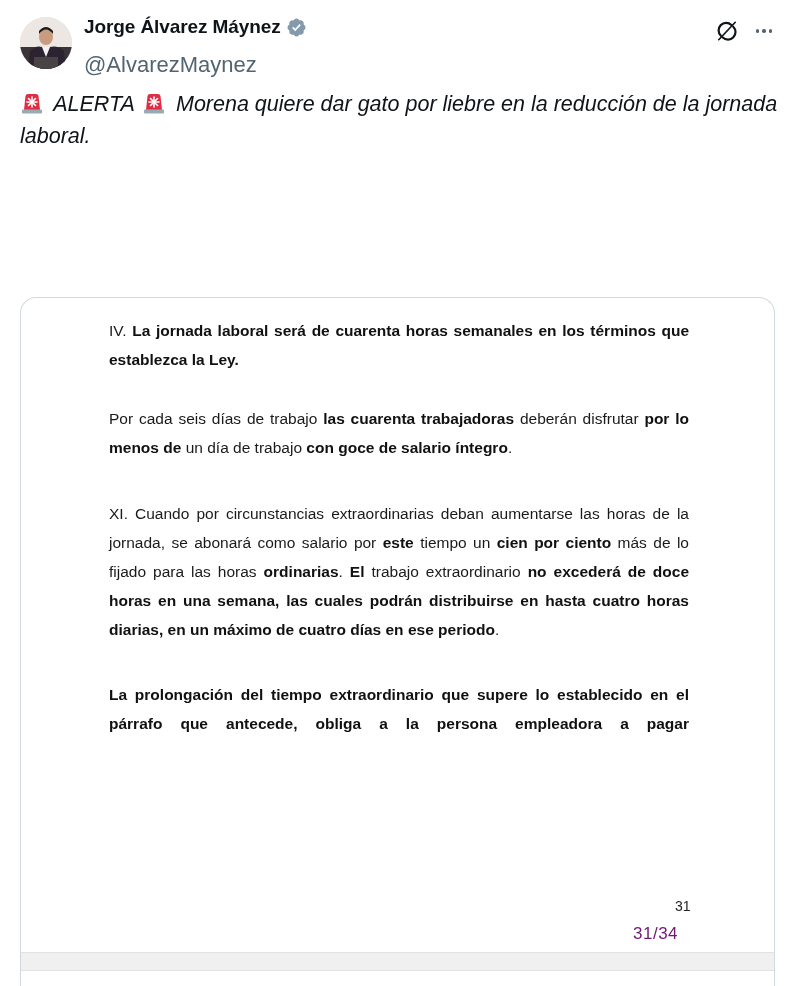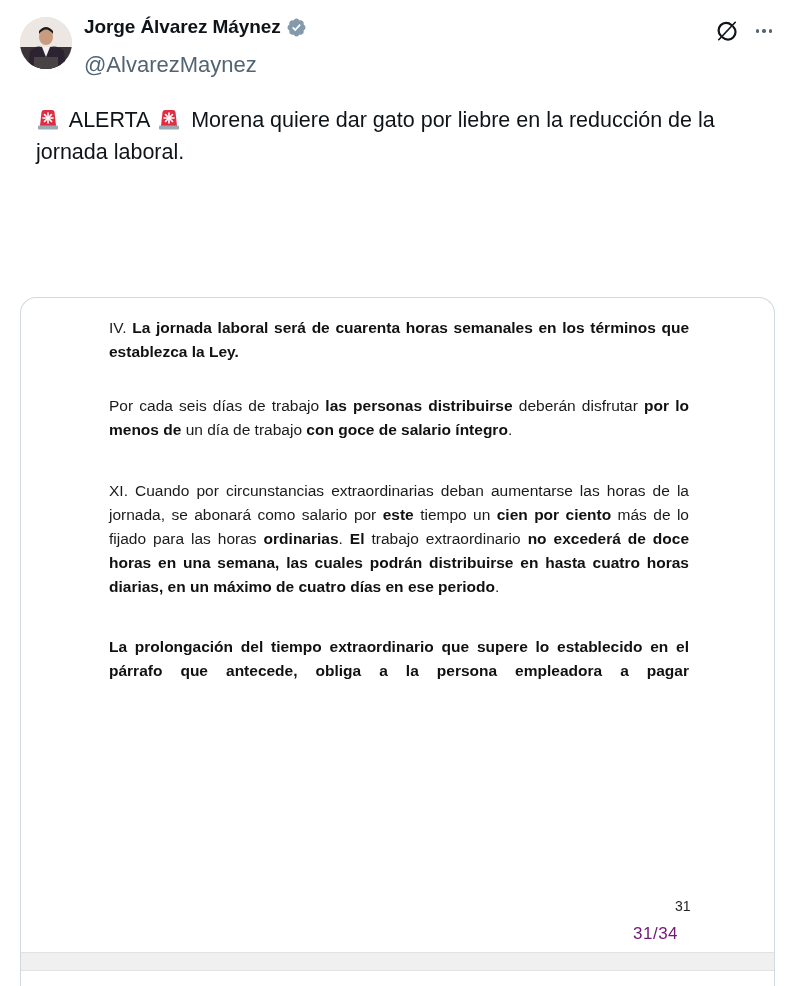--- a/index.html
+++ b/index.html
@@ -13,29 +13,29 @@
   .name { font-weight: 700; font-size: 19px; letter-spacing: -0.1px; color: #0f1419; }
   .badge { margin-left: 5px; width: 21px; height: 21px; display: inline-block; }
   .handle { position: absolute; left: 84px; top: 45px; font-size: 22px; color: #536471; margin-top: 7px; }
   .grok-icon { position: absolute; left: 716px; top: 20px; width: 22px; height: 22px; cursor: pointer; }
   .more-icon { position: absolute; left: 752px; top: 20px; width: 24px; height: 22px; cursor: pointer;
                display: flex; align-items: center; justify-content: center; gap: 3px; }
   .more-icon span { width: 3.5px; height: 3.5px; border-radius: 50%; background: #536471; display: block; }
 
   .tweet-text { position: absolute; left: 20px; top: 88px; width: 760px; font-size: 21.5px; line-height: 32px;
                 color: #0f1419; }
-  .tweet-text p { margin: 16px; }
+  .tweet-text p { margin: 0; font-style: italic; }
   .tweet-text p + p { margin-top: 32px; }
   .siren { display: inline-block; width: 24px; height: 24px; vertical-align: -4px; margin-right: 4px; }
 
   .media-card { position: absolute; left: 20px; top: 297px; width: 753px; height: 720px;
                 border: 1px solid #cfd9de; border-bottom: none; border-radius: 16px 16px 0 0; overflow: hidden;
                 background: #ffffff; cursor: pointer; }
   .doc { position: absolute; left: 88px; top: 18px; width: 580px; font-family: "Liberation Sans", "DejaVu Sans", sans-serif;
-         font-size: 15.5px; color: #1a1a1a; line-height: 24px; text-align: justify; }
+         font-size: 15.5px; color: #1a1a1a; line-height: 29px; text-align: justify; }
   .doc p { margin: 0; }
   .doc b { font-weight: 700; color: #111; }
   .doc .p1 { }
   .doc .p2 { margin-top: 30px; }
   .doc .p3 { margin-top: 30px; }
   .doc .p4 { margin-top: 37px; }
   .doc .p5 { margin-top: 30px; }
   .doc .just { text-align-last: justify; margin-top: 36px; }
   .page-num { position: absolute; left: 654px; top: 600px; font-size: 14px; color: #222; }
   .page-counter { position: absolute; left: 612px; top: 626px; font-size: 17px; color: #701a75; letter-spacing: 0.5px; }
@@ -99,20 +99,20 @@
         <line x1="8.5" y1="7.5" x2="15.5" y2="14.5"></line>
         <line x1="15.5" y1="7.5" x2="8.5" y2="14.5"></line>
       </g>
     </svg><span> Morena quiere dar gato por liebre en la reducción de la jornada laboral.</span>
   </p>
 </div>
 
 <div class="media-card">
   <div class="doc">
     <p class="p1"><span>IV. </span><b>La jornada laboral será de cuarenta horas semanales en los términos que establezca la Ley.</b></p>
-    <p class="p2"><span>Por cada seis días de trabajo </span><b>las personas distribuirse</b><span> deberán disfrutar </span><b>por lo menos de</b><span> un día de trabajo </span><b>con goce de salario íntegro</b><span>.</span></p>
+    <p class="p2"><span>Por cada seis días de trabajo </span><b>las cuarenta trabajadoras</b><span> deberán disfrutar </span><b>por lo menos de</b><span> un día de trabajo </span><b>con goce de salario íntegro</b><span>.</span></p>
     <p class="p4"><span>XI. Cuando por circunstancias extraordinarias deban aumentarse las horas de la jornada, se abonará como salario por </span><b>este</b><span> tiempo un </span><b>cien por ciento</b><span> más de lo fijado para las horas </span><b>ordinarias</b><span>. </span><b>El</b><span> trabajo extraordinario </span><b>no excederá de doce horas en una semana, las cuales podrán distribuirse en hasta cuatro horas diarias, en un máximo de cuatro días en ese periodo</b><span>.</span></p>
     <p class="p5 just"><b>La prolongación del tiempo extraordinario que supere lo establecido en el párrafo que antecede, obliga a la persona empleadora a pagar</b></p>
   </div>
   <div class="page-num">31</div>
   <div class="page-counter">31/34</div>
   <div class="scroll-bar"></div>
 </div>
 
 </body></html>

